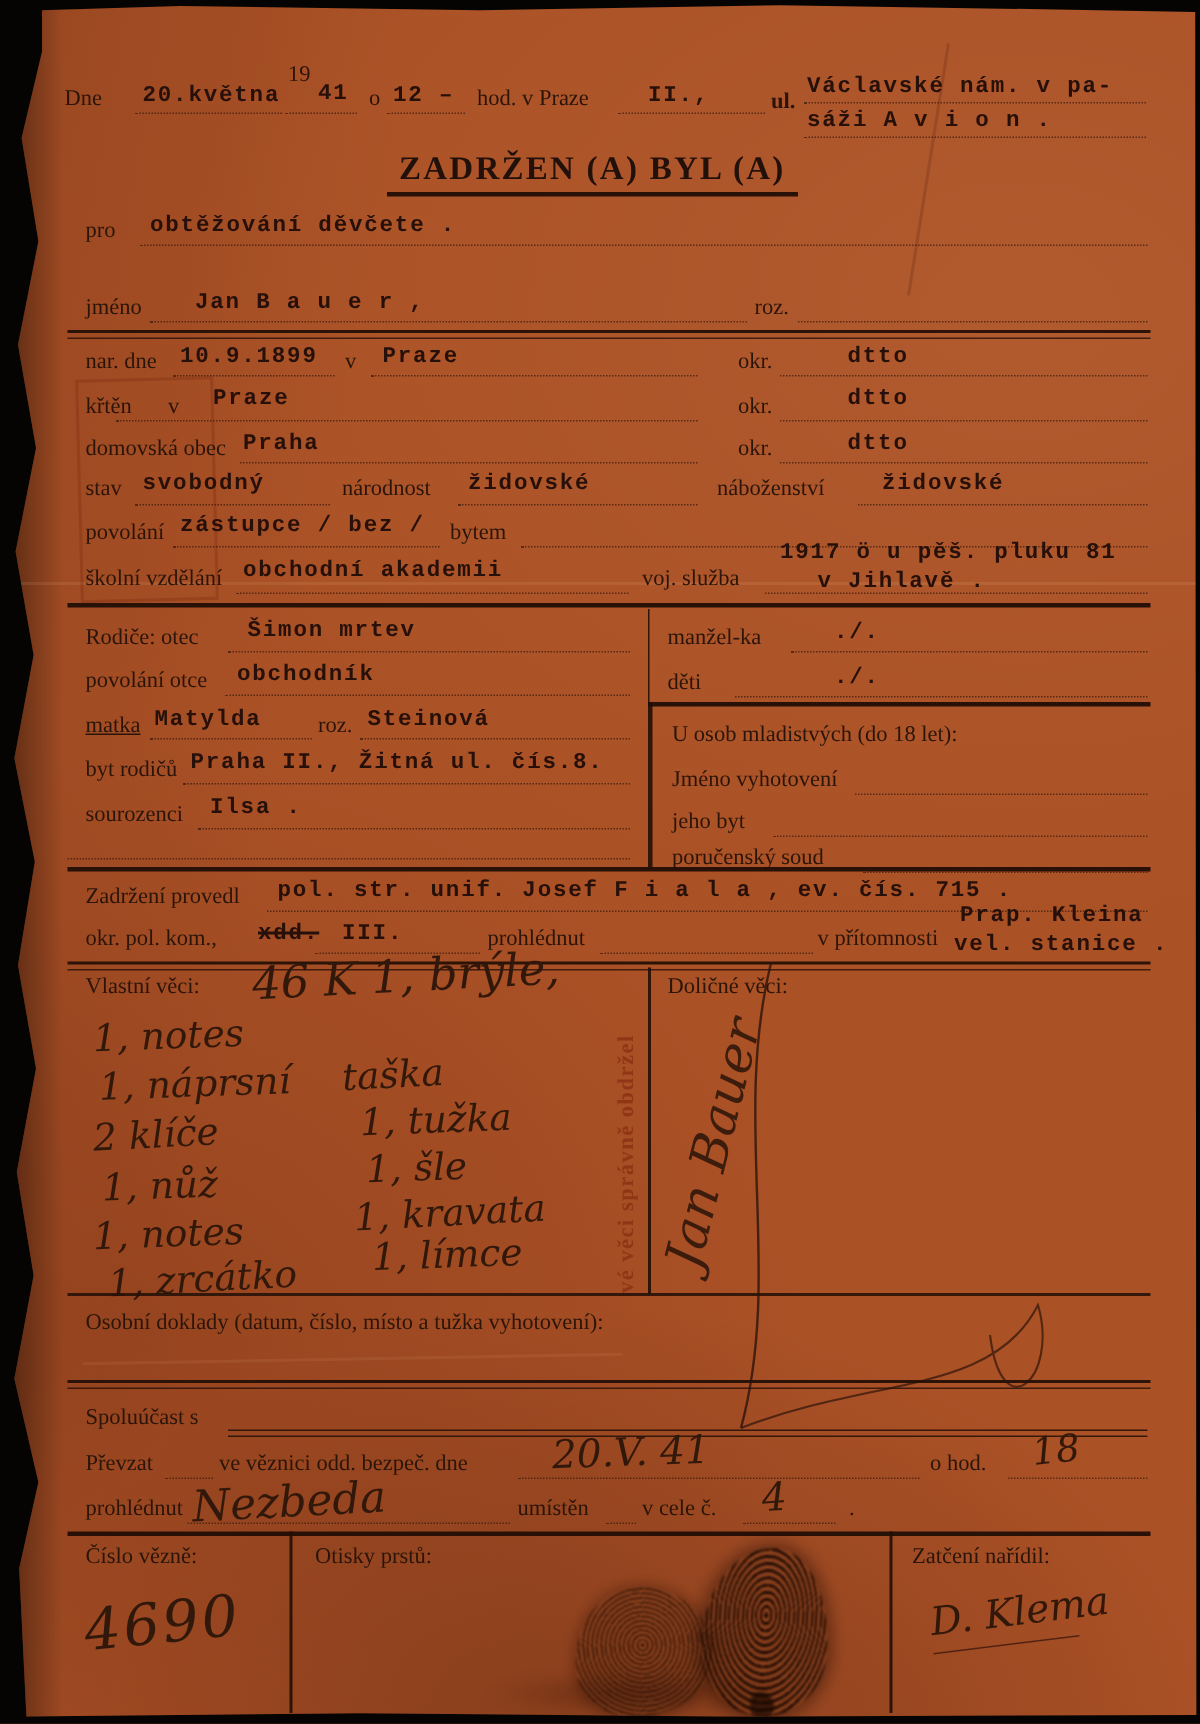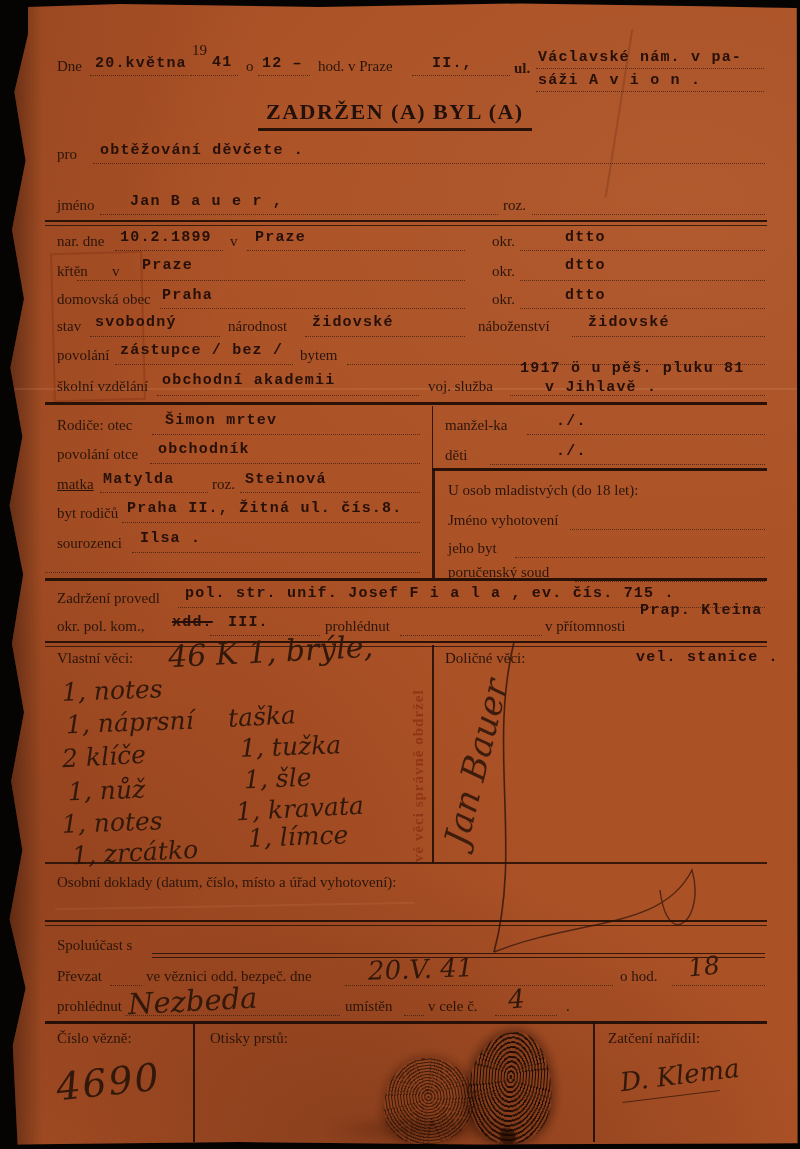--- a/index.html
+++ b/index.html
@@ -52,21 +52,21 @@
 </head>
 <body>
 
 <div class="canvas">
   <div class="paper">
     <div class="edgeshade"></div>
     <div class="crease" style="left:0;top:388px;width:100%;height:2px;background:rgba(255,215,170,.10);"></div>
     <div class="crease" style="left:618px;top:28px;width:2px;height:170px;background:rgba(70,22,6,.20);transform:rotate(9deg);"></div>
     <div class="crease" style="left:55px;top:905px;width:360px;height:2px;background:rgba(255,210,160,.08);transform:rotate(-1deg);"></div>
 
-    <span class="lbl" style="left:57px;top:58px;font-family:Liberation Serif, serif;">Dne</span>
+    <span class="lbl" style="left:43px;top:58px;font-family:Liberation Serif, serif;">Dne</span>
     <span class="typed" style="left:95px;top:55px;">20.května</span>
     <div class="dot" style="left:90px;top:75px;width:98px;"></div>
     <span class="lbl" style="left:192px;top:42px;">19</span>
     <span class="typed" style="left:212px;top:54px;">41</span>
     <div class="dot" style="left:190px;top:75px;width:48px;"></div>
     <span class="lbl" style="left:246px;top:58px;">o</span>
     <span class="typed" style="left:262px;top:55px;">12 –</span>
     <div class="dot" style="left:258px;top:75px;width:52px;"></div>
     <span class="lbl" style="left:318px;top:58px;">hod. v Praze</span>
     <span class="typed" style="left:432px;top:55px;">II.,</span>
@@ -86,21 +86,21 @@
     <div class="stampbox" style="left:52px;top:252px;width:88px;height:145px;"></div>
 
     <span class="lbl" style="left:57px;top:197px;">jméno</span>
     <span class="typed" style="left:130px;top:193px;">Jan  B a u e r ,</span>
     <div class="dot" style="left:100px;top:214px;width:398px;"></div>
     <span class="lbl" style="left:503px;top:197px;">roz.</span>
     <div class="dot" style="left:532px;top:214px;width:233px;"></div>
     <div class="drule" style="left:45px;top:220px;width:722px;"></div>
 
     <span class="lbl" style="left:57px;top:233px;">nar. dne</span>
-    <span class="typed" style="left:120px;top:229px;">10.2.1899</span>
+    <span class="typed" style="left:120px;top:229px;">10.9.1899</span>
     <div class="dot" style="left:115px;top:250px;width:108px;"></div>
     <span class="lbl" style="left:230px;top:233px;">v</span>
     <span class="typed" style="left:255px;top:229px;">Praze</span>
     <div class="dot" style="left:247px;top:250px;width:218px;"></div>
     <span class="lbl" style="left:492px;top:233px;">okr.</span>
     <span class="typed" style="left:565px;top:229px;">dtto</span>
     <div class="dot" style="left:520px;top:250px;width:245px;"></div>
 
     <span class="lbl" style="left:57px;top:263px;">křtěn</span>
     <span class="lbl" style="left:112px;top:263px;">v</span>
@@ -186,21 +186,21 @@
     <span class="typed" style="left:185px;top:585px;">pol. str. unif. Josef  F i a l a , ev. čís. 715 .</span>
     <div class="dot" style="left:178px;top:607px;width:587px;"></div>
     <span class="lbl" style="left:57px;top:618px;">okr. pol. kom.,</span>
     <span class="typed struck" style="left:172px;top:614px;">xdd.</span>
     <span class="typed" style="left:228px;top:614px;">III.</span>
     <div class="dot" style="left:210px;top:635px;width:110px;"></div>
     <span class="lbl" style="left:325px;top:618px;">prohlédnut</span>
     <div class="dot" style="left:400px;top:635px;width:142px;"></div>
     <span class="lbl" style="left:545px;top:618px;">v přítomnosti</span>
     <span class="typed" style="left:640px;top:602px;">Prap. Kleina</span>
-    <span class="typed" style="left:636px;top:621px;margin-top:28px;">vel. stanice .</span>
+    <span class="typed" style="left:636px;top:621px;">vel. stanice .</span>
     <div class="drule" style="left:45px;top:641px;width:722px;"></div>
 
     <span class="lbl" style="left:57px;top:650px;">Vlastní věci:</span>
     <span class="hw" style="left:168px;top:634px;font-size:30px;transform:rotate(-3deg);">46 K 1, brýle,</span>
     <span class="hw" style="left:62px;top:676px;font-size:25px;transform:rotate(-2deg);">1, notes</span>
     <span class="hw" style="left:66px;top:708px;font-size:25px;transform:rotate(-2deg);">1, náprsní</span>
     <span class="hw" style="left:228px;top:702px;font-size:25px;transform:rotate(-3deg);">taška</span>
     <span class="hw" style="left:62px;top:742px;font-size:25px;transform:rotate(-3deg);">2 klíče</span>
     <span class="hw" style="left:240px;top:732px;font-size:25px;transform:rotate(-2deg);">1, tužka</span>
     <span class="hw" style="left:68px;top:776px;font-size:25px;transform:rotate(-2deg);">1, nůž</span>
@@ -213,21 +213,21 @@
     <div class="vline" style="left:432px;top:645px;height:218px;"></div>
     <span class="lbl" style="left:445px;top:650px;">Doličné věci:</span>
     <span class="stampv" style="left:410px;top:862px;">vé věci správně obdržel</span>
     <span class="sig-detainee">Jan Bauer</span>
     <svg class="flourish" width="300" height="350" viewBox="0 0 300 350">
       <path d="M84 24 C 58 130, 92 230, 64 334" stroke="rgba(45,20,10,.8)" stroke-width="1.6" fill="none"></path>
       <path d="M64 334 C 150 300, 232 312, 262 252 C 276 300, 238 336, 230 272" stroke="rgba(45,20,10,.7)" stroke-width="1.4" fill="none"></path>
     </svg>
     <div class="srule" style="left:45px;top:862px;width:722px;border-top-width:2px;"></div>
 
-    <span class="lbl" style="left:57px;top:874px;">Osobní doklady (datum, číslo, místo a úřad vyhotovení):</span>
+    <span class="lbl" style="left:57px;top:874px;">Osobní doklady (datum, číslo, místo a tužka vyhotovení):</span>
     <div class="drule" style="left:45px;top:920px;width:722px;"></div>
 
     <span class="lbl" style="left:57px;top:937px;">Spoluúčast s</span>
     <div class="srule" style="left:152px;top:953px;width:613px;"></div>
     <div class="srule" style="left:152px;top:957px;width:613px;"></div>
 
     <span class="lbl" style="left:57px;top:968px;">Převzat</span>
     <div class="dot" style="left:110px;top:985px;width:32px;"></div>
     <span class="lbl" style="left:146px;top:968px;">ve věznici odd. bezpeč. dne</span>
     <span class="hw" style="left:368px;top:954px;font-size:26px;transform:rotate(-2deg);">20.V. 41</span>

